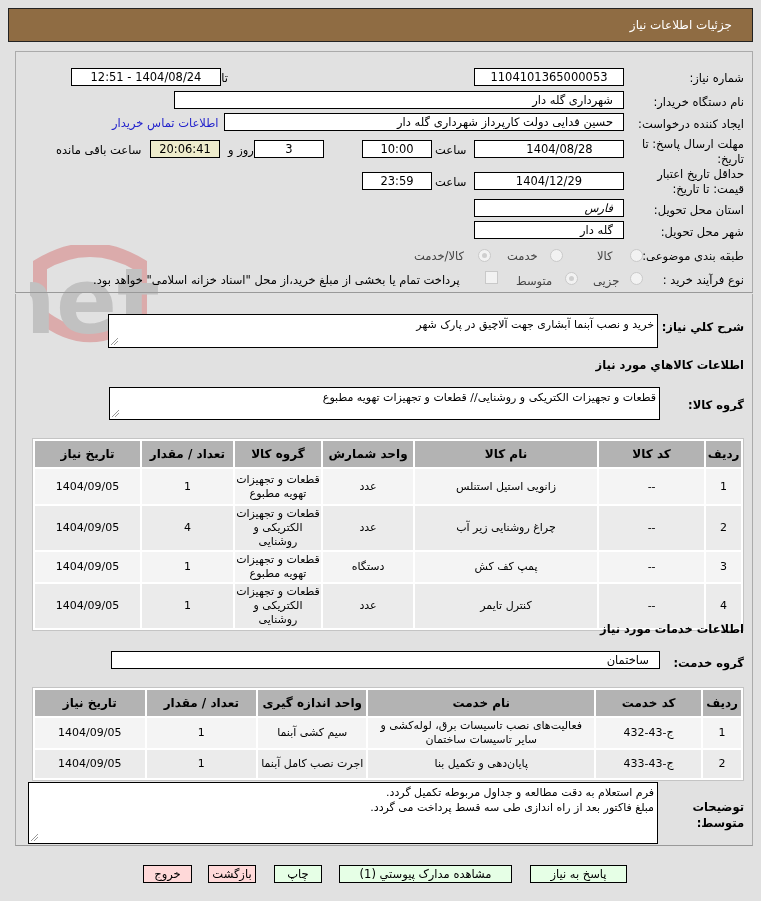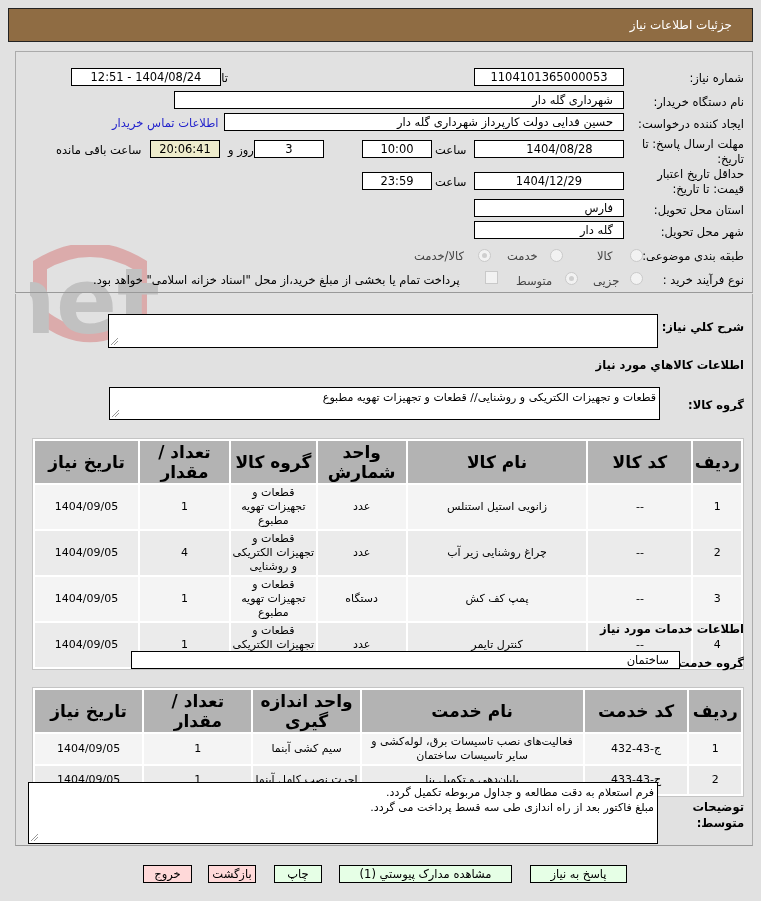--- a/index.html
+++ b/index.html
@@ -54,21 +54,21 @@
   }
   .grip {
     position:absolute; left:2px; bottom:2px; width:7px; height:7px;
     background:linear-gradient(135deg, transparent 45%, #999 46%, #999 52%, transparent 53%, transparent 70%, #999 71%, #999 77%, transparent 78%);
   }
   table.grid {
     position:absolute; border-collapse:separate; border-spacing:2px;
     background:#fff; border:1px solid #c4c4c4; font-size:11px;
   }
   table.grid th {
-    background:#b3b3b3; font-weight:bold; height:24px; text-align:center; font-size:17px;
+    background:#b3b3b3; font-weight:bold; height:24px; text-align:center; font-size:12px;
   }
   table.grid td { text-align:center; line-height:14px; }
   table.grid tr.odd td { background:#f4f4f4; }
   table.grid tr.even td { background:#ebebeb; }
   .btn {
     position:absolute; height:18px; border:1px solid #000; box-sizing:border-box;
     font-size:11.5px; text-align:center; line-height:16px; cursor:pointer; white-space:nowrap;
   }
   .btn.green { background:#e6ffe6; }
   .btn.pink { background:#ffd9d9; }
@@ -113,21 +113,21 @@
 <div class="box yellow" style="left:150px; top:140px; width:70px; height:18px;">20:06:41</div>
 <span class="lbl" style="left:56px; top:143px;">ساعت باقی مانده</span>
 
 <span class="lbl" style="right:17px; top:167px;">حداقل تاریخ اعتبار</span>
 <span class="lbl" style="right:17px; top:182px;">قیمت: تا تاریخ:</span>
 <div class="box" style="left:474px; top:172px; width:150px; height:18px;">1404/12/29</div>
 <span class="lbl" style="left:435px; top:175px;">ساعت</span>
 <div class="box" style="left:362px; top:172px; width:70px; height:18px;">23:59</div>
 
 <span class="lbl" style="right:17px; top:203px;">استان محل تحویل:</span>
-<div class="box r" style="left:474px; top:199px; width:150px; height:18px;">فارس</div>
+<div class="box r" style="left:474px; top:199px; width:150px; height:18px;font-style:italic;">فارس</div>
 <span class="lbl" style="right:17px; top:225px;">شهر محل تحویل:</span>
 <div class="box r" style="left:474px; top:221px; width:150px; height:18px;">گله دار</div>
 
 <span class="lbl" style="right:17px; top:249px;">طبقه بندی موضوعی:</span>
 <span class="radio" style="left:630px; top:249px;"></span>
 <span class="lbl gray-text" style="left:597px; top:249px;">کالا</span>
 <span class="radio" style="left:550px; top:249px;"></span>
 <span class="lbl gray-text" style="left:507px; top:249px;">خدمت</span>
 <span class="radio on" style="left:478px; top:249px;"></span>
 <span class="lbl gray-text" style="left:414px; top:249px;">کالا/خدمت</span>
@@ -135,20 +135,21 @@
 <span class="lbl" style="right:17px; top:273px;">نوع فرآیند خرید :</span>
 <span class="radio" style="left:630px; top:272px;"></span>
 <span class="lbl gray-text" style="left:593px; top:274px;">جزیی</span>
 <span class="radio on" style="left:565px; top:272px;"></span>
 <span class="lbl gray-text" style="left:516px; top:274px;">متوسط</span>
 <span class="check" style="left:485px; top:271px;"></span>
 <span class="lbl" style="left:93px; top:273px;">پرداخت تمام یا بخشی از مبلغ خرید،از محل "اسناد خزانه اسلامی" خواهد بود.</span>
 
 <span class="lbl bold" style="right:17px; top:320px;">شرح کلي نياز:</span>
 <div class="textarea" style="left:108px; top:314px; width:550px; height:34px;">
+  <span>خرید و نصب آبنما آبشاری جهت آلاچیق در پارک شهر</span>
   <span class="grip"></span>
 </div>
 
 <span class="lbl bold" style="right:17px; top:358px;">اطلاعات کالاهاي مورد نياز</span>
 <span class="lbl bold" style="right:17px; top:398px;">گروه کالا:</span>
 <div class="textarea" style="left:109px; top:387px; width:551px; height:33px;">
   <span>قطعات و تجهیزات الکتریکی و روشنایی//  قطعات و تجهیزات تهویه مطبوع</span>
   <span class="grip"></span>
 </div>
 
@@ -199,21 +200,21 @@
       <td>عدد</td>
       <td>قطعات و تجهیزات الکتریکی و روشنایی</td>
       <td>1</td>
       <td>1404/09/05</td>
     </tr>
   </tbody>
 </table>
 
 <span class="lbl bold" style="right:17px; top:622px;">اطلاعات خدمات مورد نياز</span>
 <span class="lbl bold" style="right:17px; top:656px;">گروه خدمت:</span>
-<div class="box r" style="left:111px; top:651px; width:549px; height:18px;margin-left:20px;">ساختمان</div>
+<div class="box r" style="left:111px; top:651px; width:549px; height:18px;">ساختمان</div>
 
 <table class="grid" style="left:32px; top:687px; width:712px;">
   <thead>
     <tr>
       <th style="width:26px;">ردیف</th>
       <th style="width:92px;">کد خدمت</th>
       <th style="width:200px;">نام خدمت</th>
       <th style="width:95px;">واحد اندازه گیری</th>
       <th style="width:96px;">تعداد / مقدار</th>
       <th style="width:96px;">تاریخ نیاز</th>

